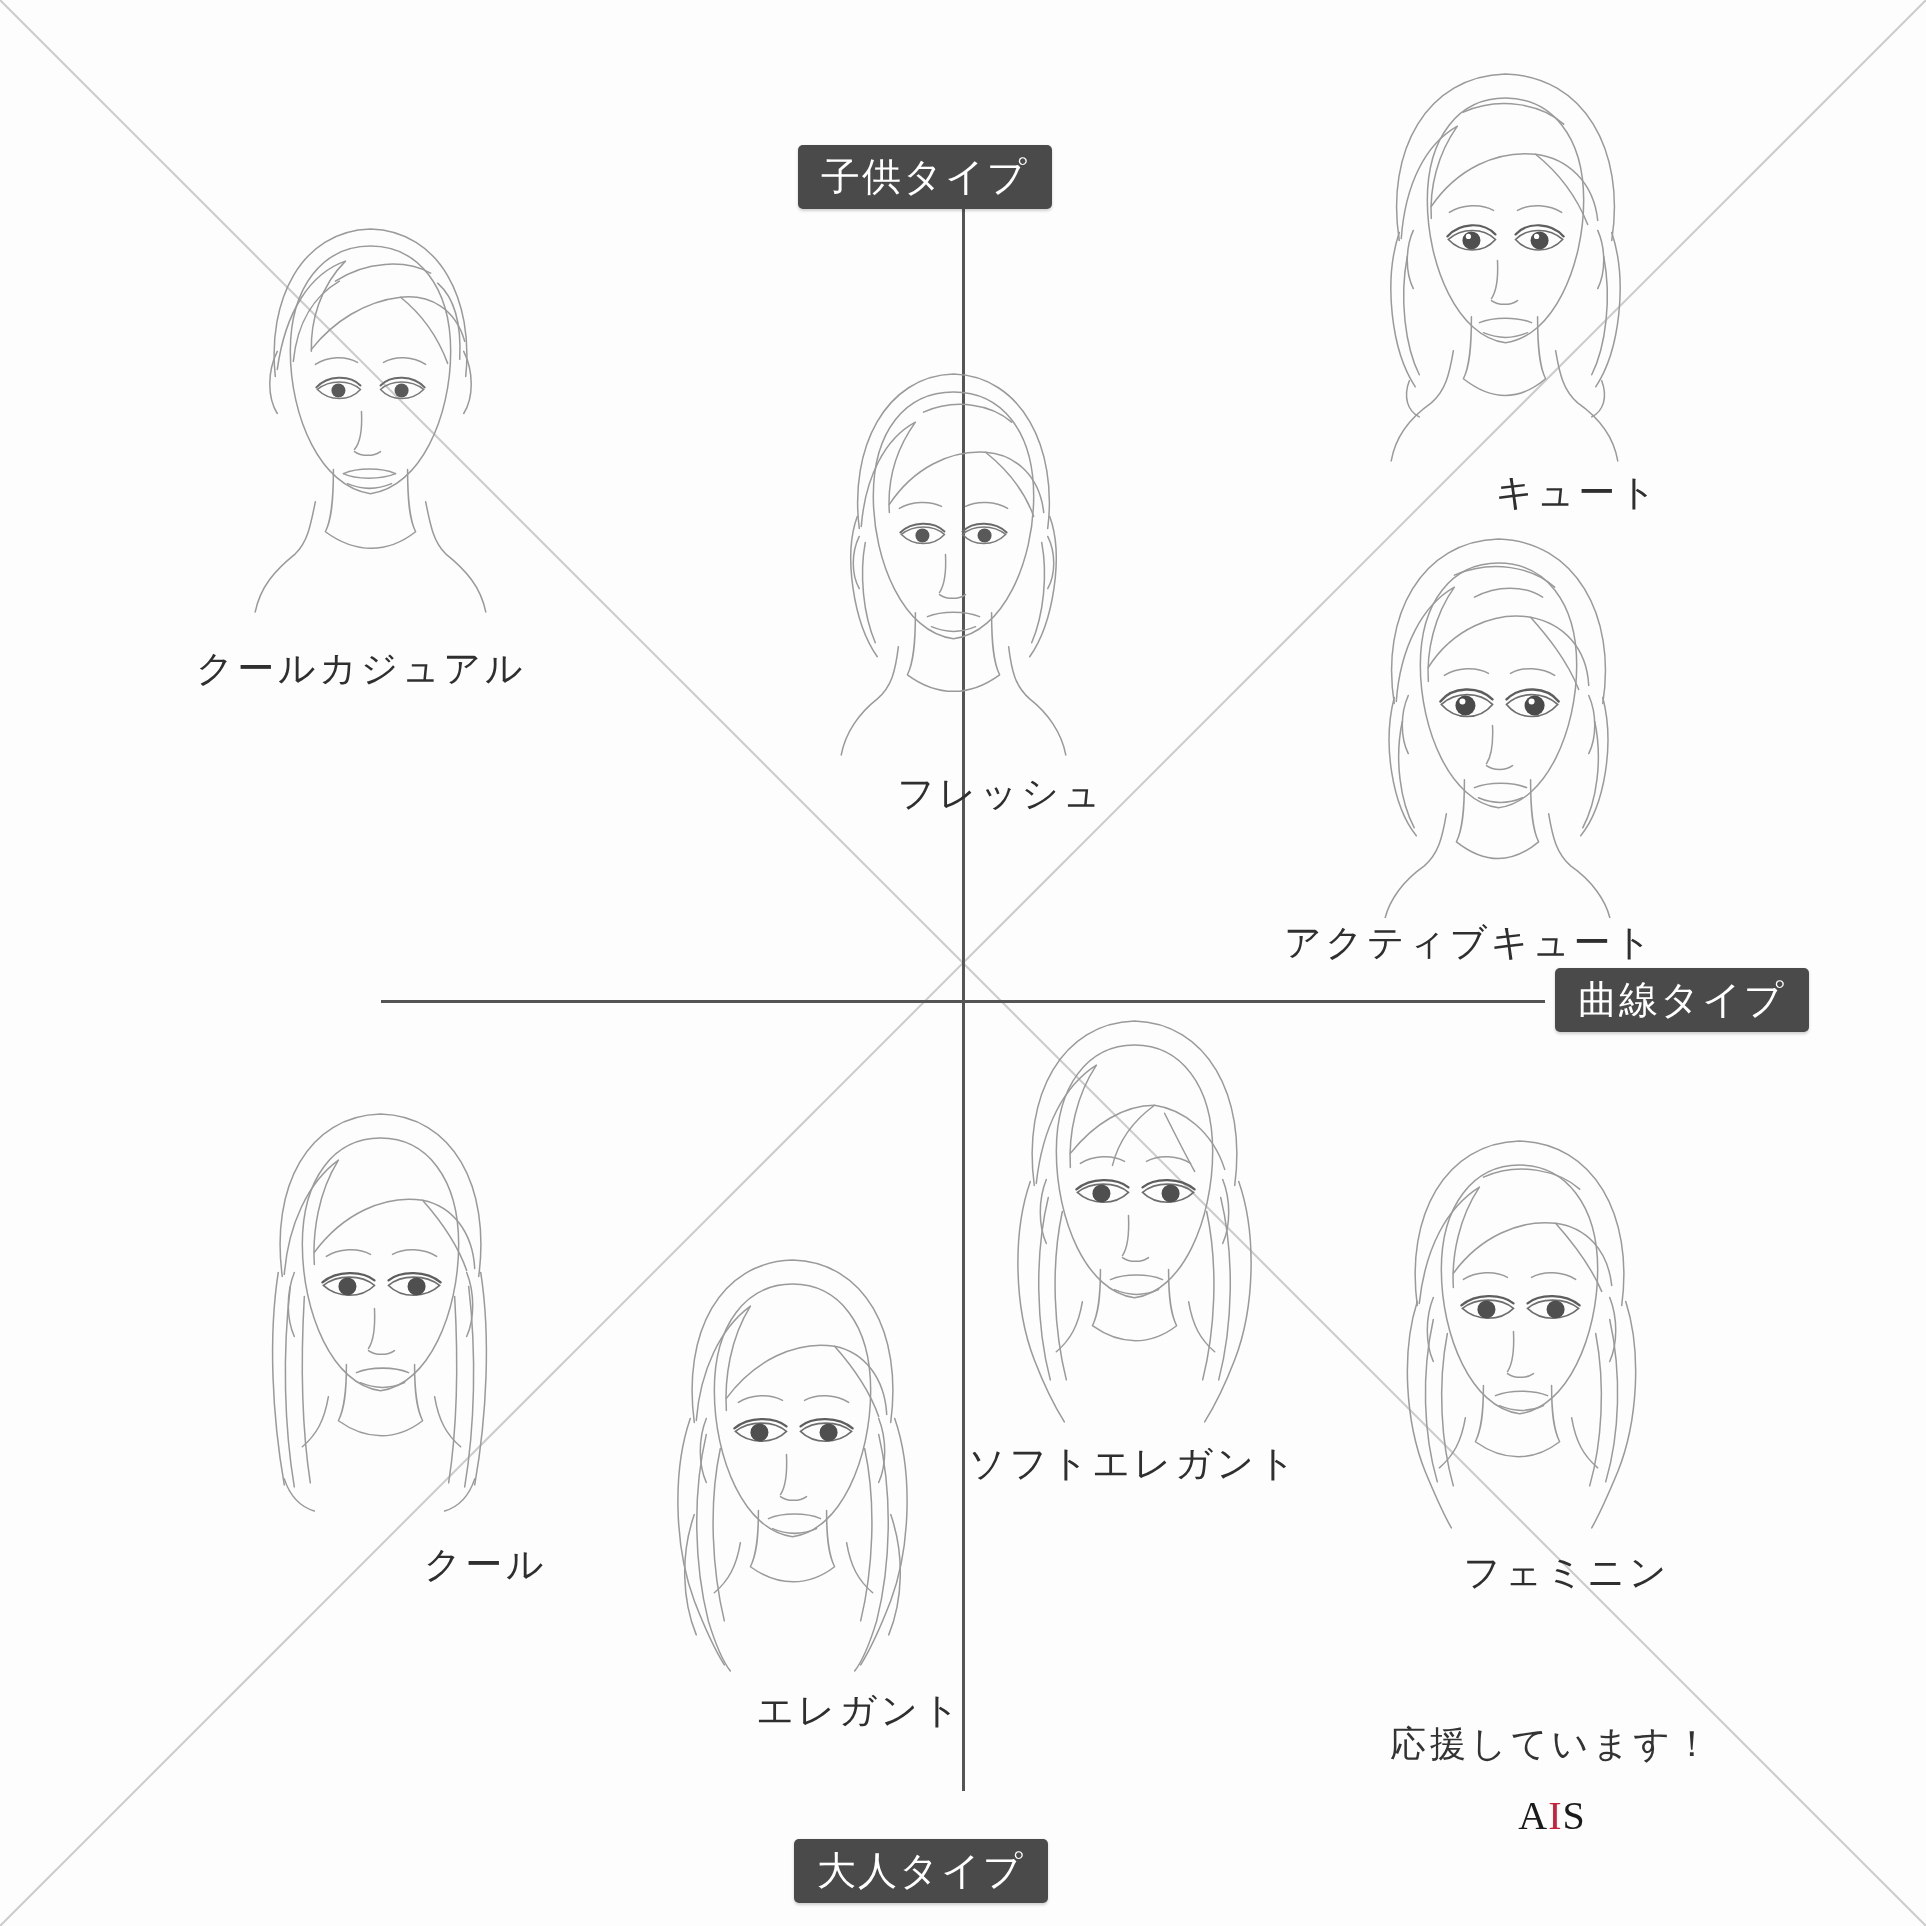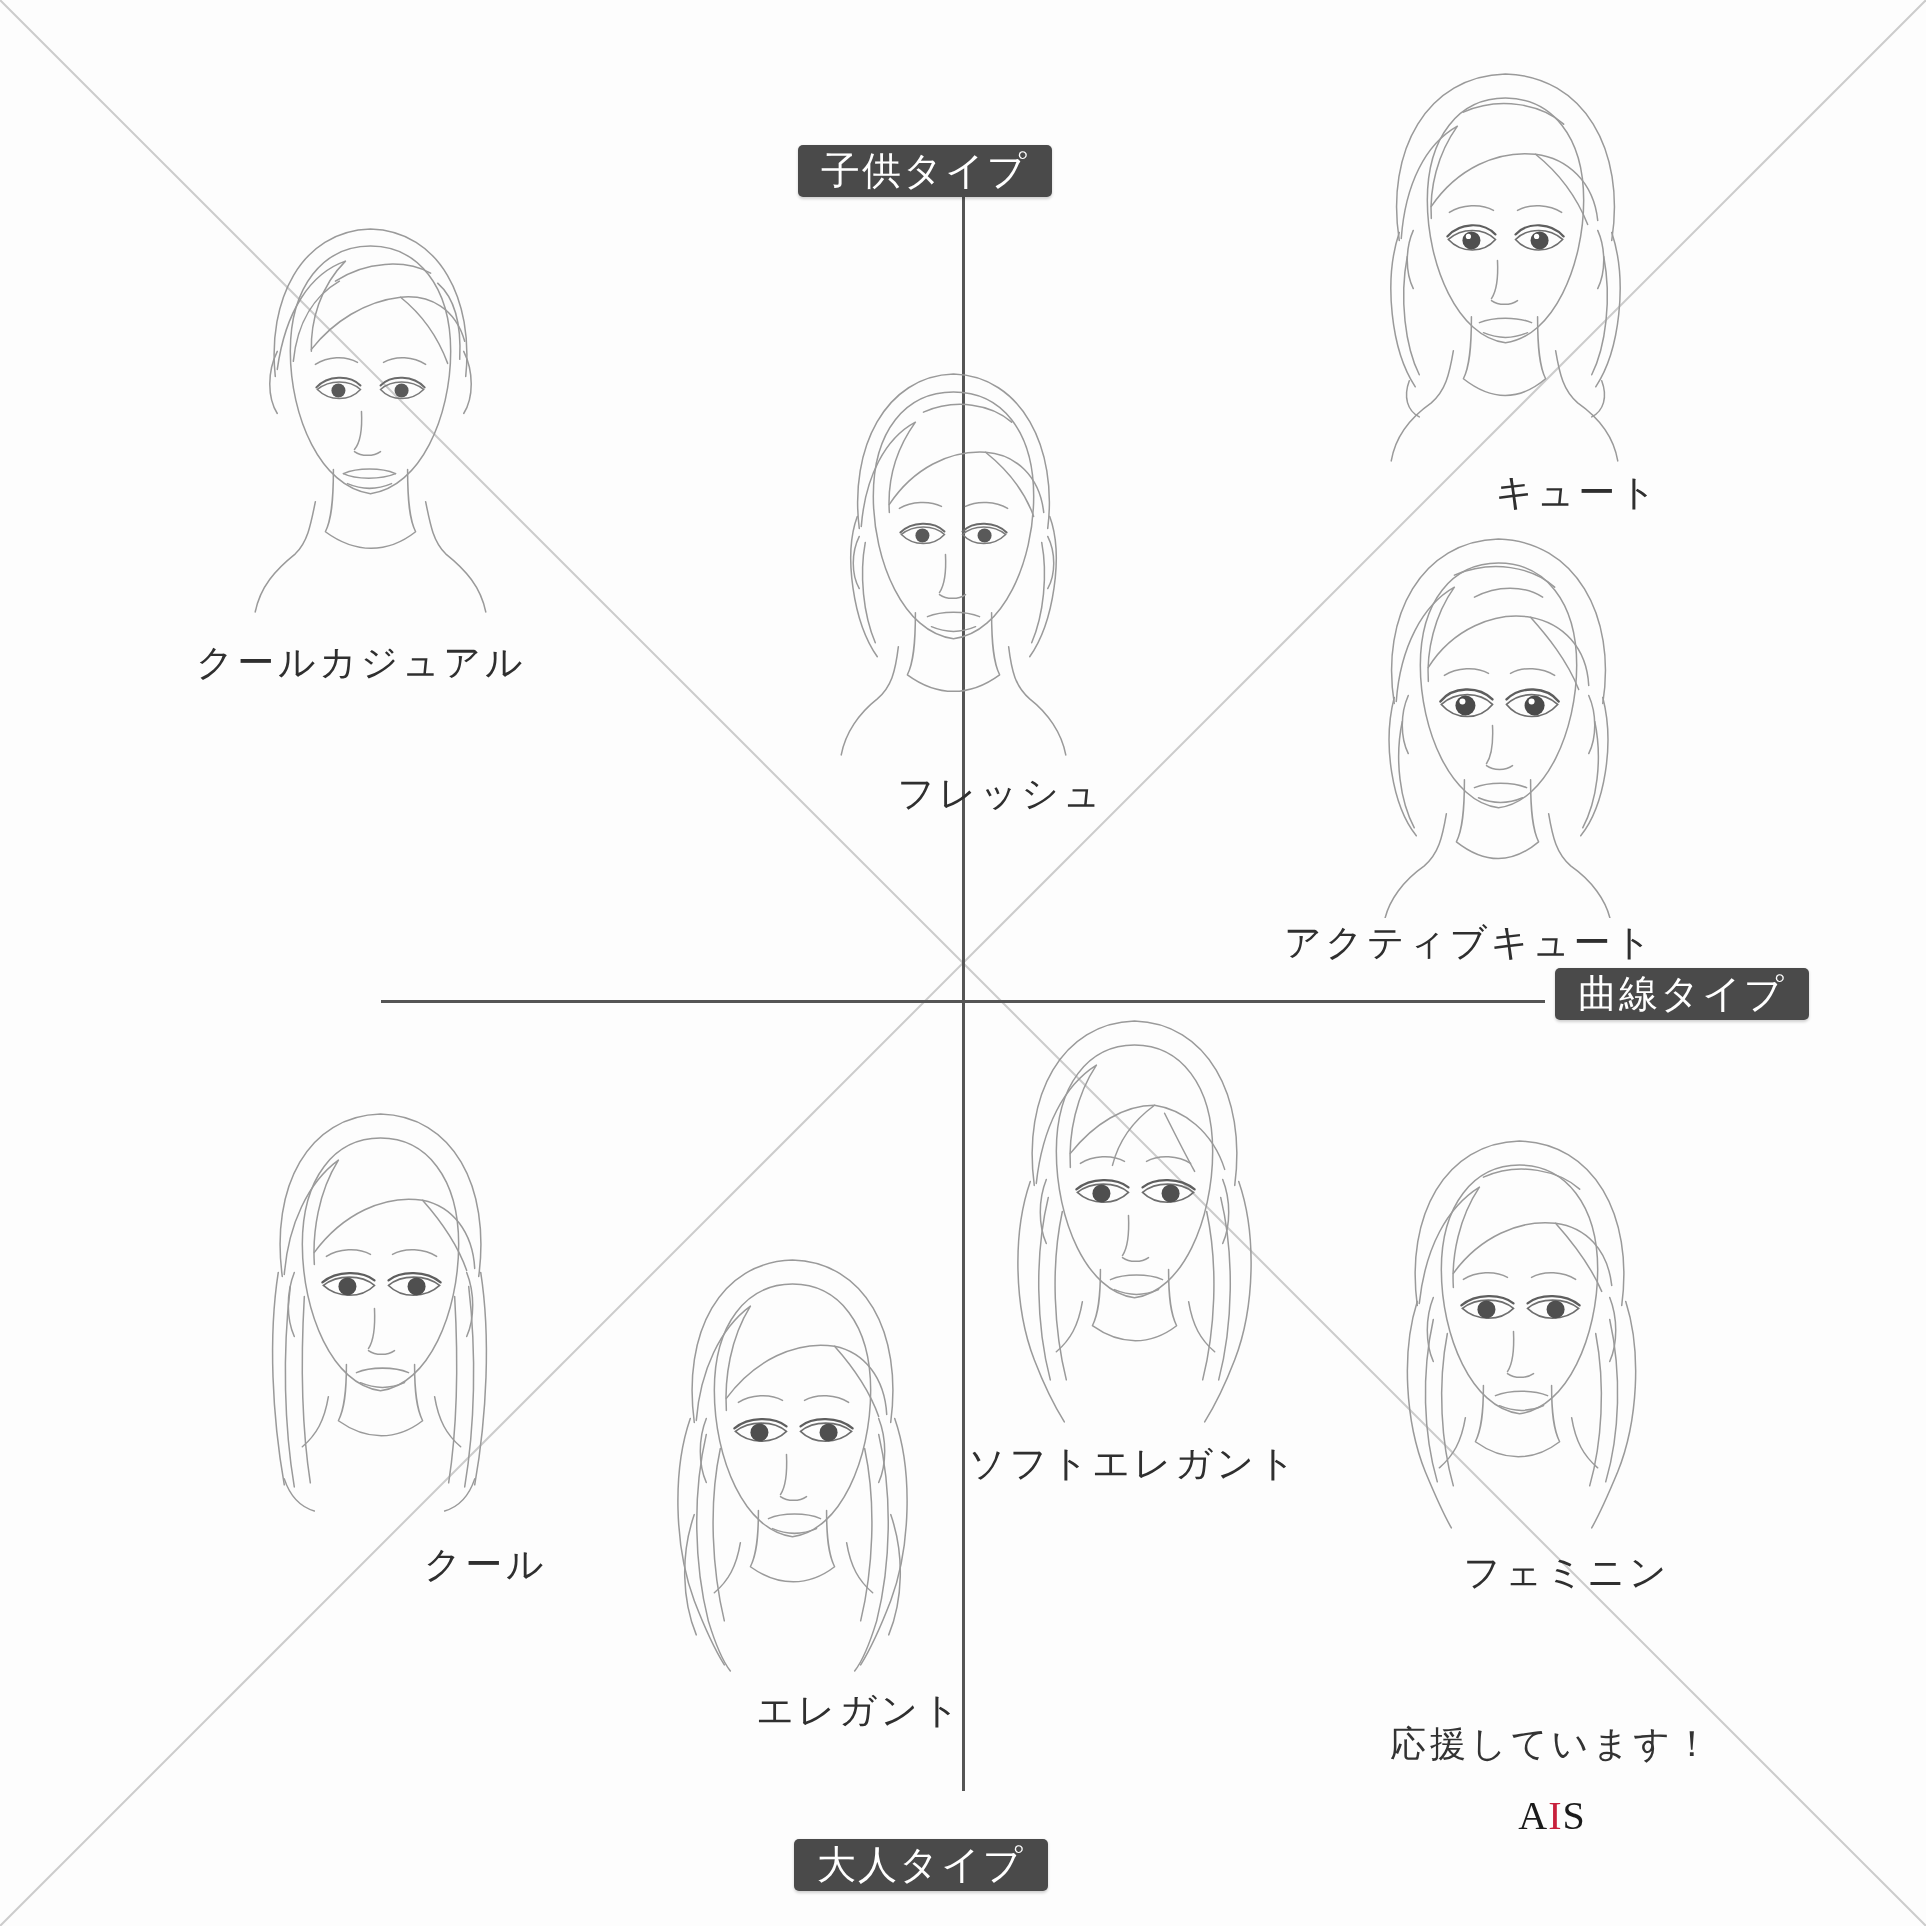--- a/index.html
+++ b/index.html
@@ -33,21 +33,21 @@
     background:#4a4a4a;
     color:#ffffff;
     border-radius:5px;
     display:flex;align-items:center;justify-content:center;
     font-size:39px;
     letter-spacing:2px;
     font-weight:400;
     box-shadow:0 1.5px 3px rgba(0,0,0,0.18);
     white-space:nowrap;
     padding:0 23px;
-    height:52px;
+    height:64px;
     box-sizing:border-box;
   }
   #badge-top{ left:798px; top:145px; }
   #badge-bottom{ left:794px; top:1839px; }
   #badge-left{ left:50px; top:968px; }
   #badge-right{ left:1555px; top:968px; }
 
   
   .face-node{
     position:absolute;
@@ -67,21 +67,21 @@
   
   #node-cool-casual  { left:196px;  top:201px; }
   #node-fresh        { left:803px; top:346px; }
   #node-cute         { left:1349px; top:50px; }
   #node-active-cute  { left:1284px; top:517px; }
   #node-cool         { left:216px;  top:1086px; }
   #node-elegant      { left:622px; top:1234px; }
   #node-soft-elegant { left:968px; top:1001px; }
   #node-feminine     { left:1359px; top:1119px; }
 
-  #node-cool-casual  .face-label{ margin-top:7px; }
+  #node-cool-casual  .face-label{ margin-top:13px; }
   #node-fresh        .face-label{ margin-top:8px; }
   #node-cute         .face-label{ margin-top:3px; }
   #node-active-cute  .face-label{ margin-top:6px; }
   #node-cool         .face-label{ margin-top:9px; }
   #node-elegant      .face-label{ margin-top:7px; }
   #node-soft-elegant .face-label{ margin-top:3px; }
   #node-feminine     .face-label{ margin-top:4px; }
 
   
   #signature{

